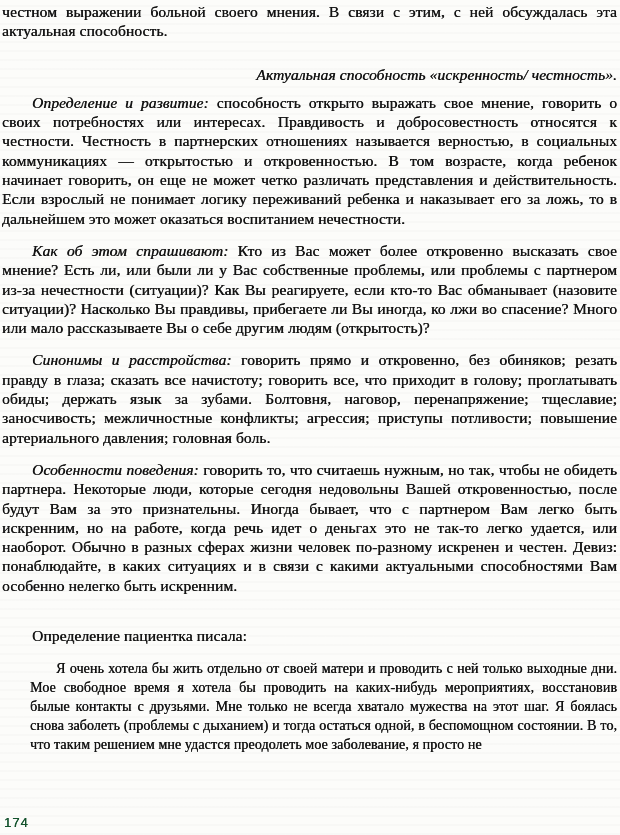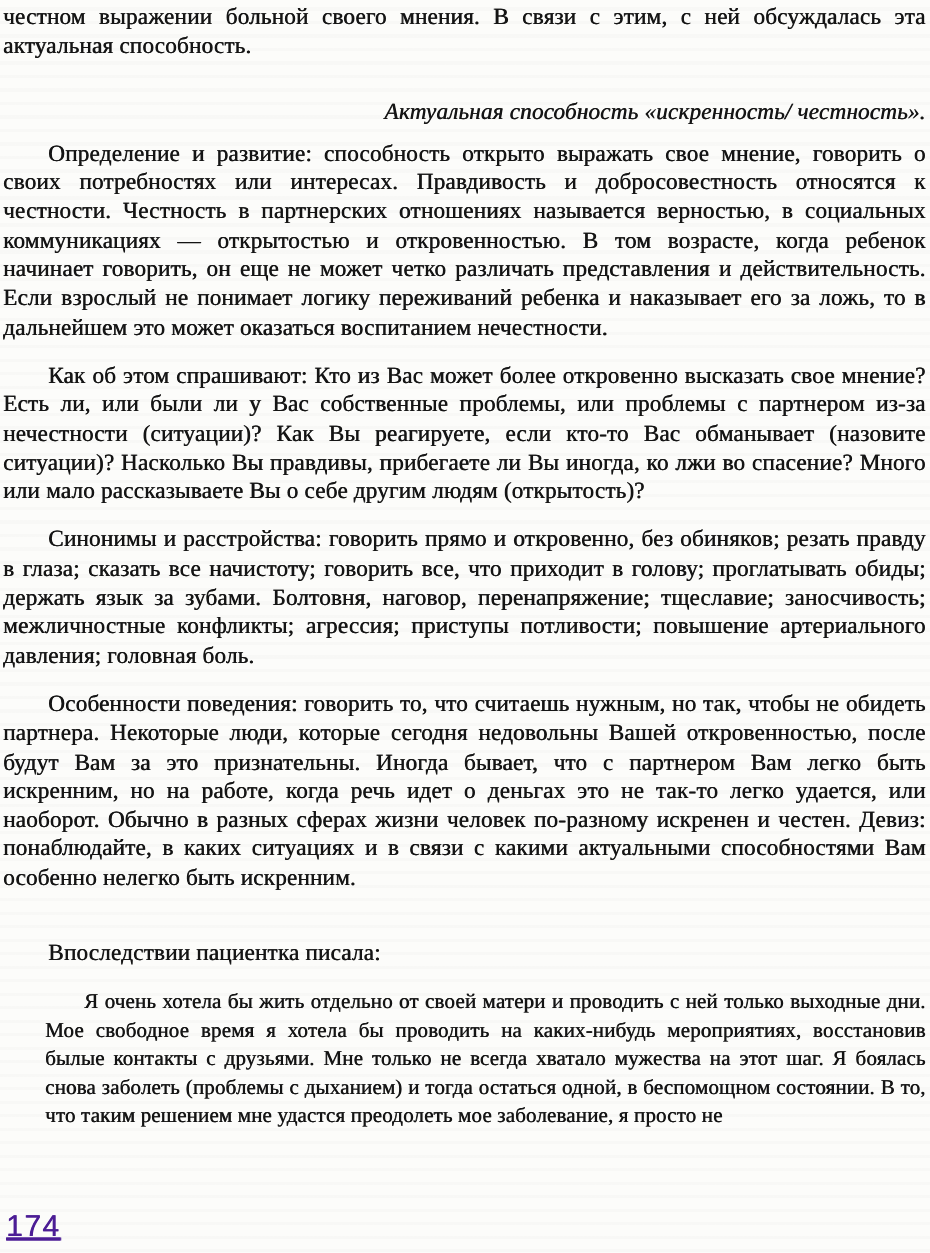--- a/index.html
+++ b/index.html
@@ -28,57 +28,56 @@
   .p-cont { text-indent: 0; }
   .heading {
     margin-top: 24px;
     margin-bottom: 9px;
     font-style: italic;
     text-indent: 31px;
     text-align: right;
   }
   .section { margin-top: 13px; }
   .section-def { margin-top: 0; }
-  .lead { }
+  .lead { font-style: italic; }
   .note { margin-top: 31px; text-indent: 30px; text-align: left; }
   .quote {
     margin-top: 14px;
     font-size: 14px;
     line-height: 19px;
     text-indent: 26px;
     margin-left: 28px;
   }
   .page-number {
     position: absolute;
     left: 4px;
     bottom: 5px;
     font-family: "Liberation Sans", "DejaVu Sans", sans-serif;
-    font-size: 20px;
+    font-size: 13px;
     letter-spacing: 1px;
-    color: #4c1d95;
+    color: #14532d;
     text-shadow: 0.3px 0 0 currentColor;
-    text-decoration: underline;
   }
 </style>
 </head>
 <body>
 
 <div class="page-text">
 
   <p class="p-cont">честном выражении больной своего мнения. В связи с этим, с ней обсуждалась эта актуальная способность.</p>
 
   <p class="heading">Актуальная способность «искренность/ честность».</p>
 
   <p class="para section section-def"><span class="lead">Определение и развитие:</span> <span>способность открыто выражать свое мнение, говорить о своих потребностях или интересах. Правдивость и добросовестность относятся к честности. Честность в партнерских отношениях называется верностью, в социальных коммуникациях — открытостью и откровенностью. В том возрасте, когда ребенок начинает говорить, он еще не может четко различать представления и действительность. Если взрослый не понимает логику переживаний ребенка и наказывает его за ложь, то в дальнейшем это может оказаться воспитанием нечестности.</span></p>
 
   <p class="para section"><span class="lead">Как об этом спрашивают:</span> <span>Кто из Вас может более откровенно высказать свое мнение? Есть ли, или были ли у Вас собственные проблемы, или проблемы с партнером из-за нечестности (ситуации)? Как Вы реагируете, если кто-то Вас обманывает (назовите ситуации)? Насколько Вы правдивы, прибегаете ли Вы иногда, ко лжи во спасение? Много или мало рассказываете Вы о себе другим людям (открытость)?</span></p>
 
   <p class="para section"><span class="lead">Синонимы и расстройства:</span> <span>говорить прямо и откровенно, без обиняков; резать правду в глаза; сказать все начистоту; говорить все, что приходит в голову; проглатывать обиды; держать язык за зубами. Болтовня, наговор, перенапряжение; тщеславие; заносчивость; межличностные конфликты; агрессия; приступы потливости; повышение артериального давления; головная боль.</span></p>
 
   <p class="para section"><span class="lead">Особенности поведения:</span> <span>говорить то, что считаешь нужным, но так, чтобы не обидеть партнера. Некоторые люди, которые сегодня недовольны Вашей откровенностью, после будут Вам за это признательны. Иногда бывает, что с партнером Вам легко быть искренним, но на работе, когда речь идет о деньгах это не так-то легко удается, или наоборот. Обычно в разных сферах жизни человек по-разному искренен и честен. Девиз: понаблюдайте, в каких ситуациях и в связи с какими актуальными способностями Вам особенно нелегко быть искренним.</span></p>
 
-  <p class="note">Впоследствии пациентка писала:</p>
+  <p class="note">Определение пациентка писала:</p>
 
   <p class="para quote">Я очень хотела бы жить отдельно от своей матери и проводить с ней только выходные дни. Мое свободное время я хотела бы проводить на каких-нибудь мероприятиях, восстановив былые контакты с друзьями. Мне только не всегда хватало мужества на этот шаг. Я боялась снова заболеть (проблемы с дыханием) и тогда остаться одной, в беспомощном состоянии. В то, что таким решением мне удастся преодолеть мое заболевание, я просто не</p>
 
 </div>
 
 <div class="page-number">174</div>
 
 </body></html>

